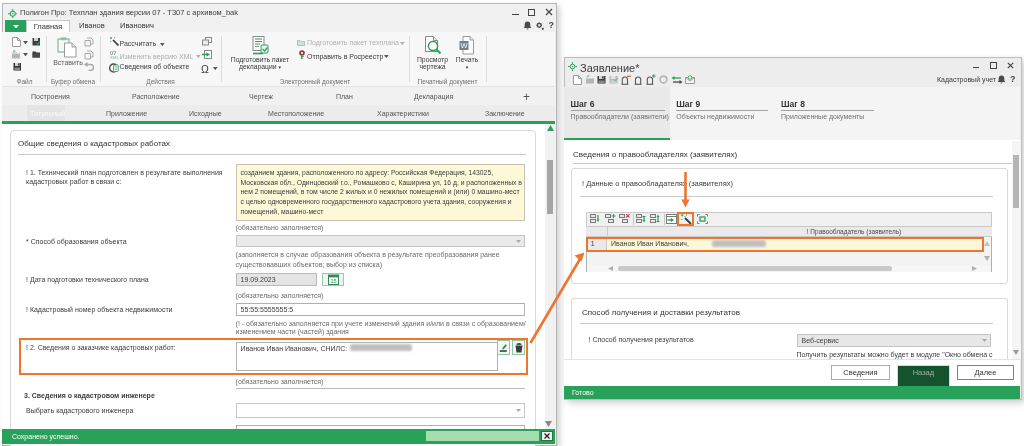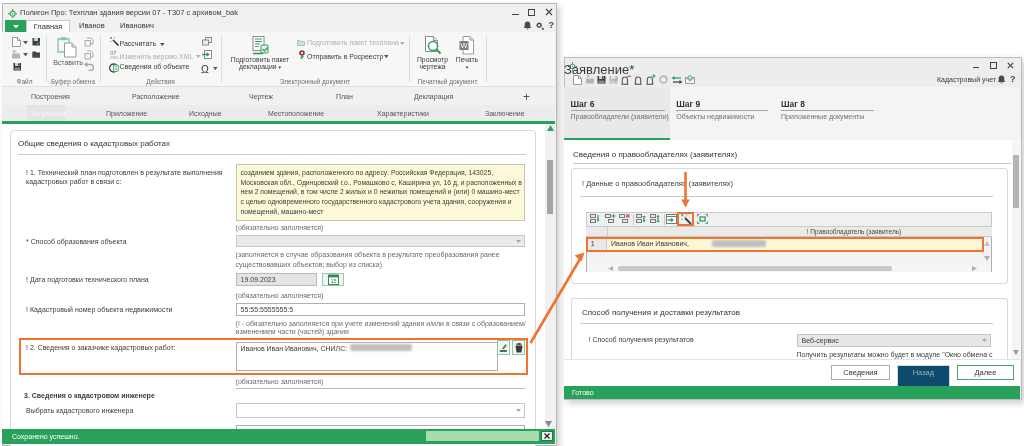--- a/index.html
+++ b/index.html
@@ -281,21 +281,21 @@
       <path d="M0.5 0.5l5 5M5.5 0.5l-5 5" stroke="#222" stroke-width="1.2"></path>
     </svg>
 </div>
 
 <div class="a" id="w2" style="left:564px;top:56.5px;width:458px;height:343.5px;background:#ededed;outline:1px solid #bdbdbd;outline-offset:-1px;box-shadow:3px 3px 7px rgba(0,0,0,0.2);">
   <svg class="a" style="left:4px;top:5px" width="9" height="9" viewBox="0 0 10 10">
       <circle cx="5" cy="5" r="2.6" fill="none" stroke="#2aa05c" stroke-width="1.1"></circle>
       <circle cx="5" cy="5" r="0.8" fill="#2aa05c"></circle>
       <path d="M5 0v2M5 8v2M0 5h2M8 5h2" stroke="#2aa05c" stroke-width="1.1"></path>
     </svg>
-  <div class="a" style="left:0;top:5px;font-size:13px;color:#3a3a3a;">Заявление*</div>
+  <div class="a" style="left:16px;top:5px;font-size:11px;color:#3a3a3a;">Заявление*</div>
   <div class="a" style="left:409px;top:10px;width:6px;height:1.4px;background:#444;"></div>
   <div class="a" style="left:426px;top:5.5px;width:6.5px;height:6.5px;border:1.1px solid #444;"></div>
   <svg class="a" style="left:443px;top:5px" width="7" height="7" viewBox="0 0 7 7">
       <path d="M0.8 0.8l5.4 5.4M6.2 0.8L0.8 6.2" stroke="#444" stroke-width="1.2"></path>
     </svg>
   <svg class="a" style="left:9px;top:18.5px" width="9" height="10" viewBox="0 0 9 10">
       <path d="M0.5 0.5h5L8.5 3.5v6h-8z" fill="#fff" stroke="#9a9a9a"></path>
       <path d="M5.5 0.5v3h3" fill="none" stroke="#9a9a9a"></path>
     </svg>
   <svg class="a" style="left:21px;top:18.5px" width="10" height="9" viewBox="0 0 10 9">
@@ -451,21 +451,21 @@
   <div class="a" style="left:16px;top:266.5px;width:413px;height:1px;background:#c9c9c9;"></div>
   <div class="a" style="left:24.5px;top:279.5px;font-size:7px;color:#3c3c3c;">! Способ получения результатов</div>
   <div class="a" style="left:232.5px;top:277px;width:194px;height:13.5px;background:#e7e7e7;border:1px solid #c4c4c4;font-size:7px;color:#3c3c3c;line-height:12px;padding-left:4px;">Веб-сервис</div>
   <svg class="chev" style="left:418px;top:282px" viewBox="0 0 5 3">
       <path d="M0 0h5L2.5 3z" fill="#a8a8a8"></path>
     </svg>
   <div class="a" style="left:232.5px;top:294.5px;font-size:7px;color:#3c3c3c;">Получить результаты можно будет в модуле "Окно обмена с</div>
 
   <div class="a" style="left:0;top:302.5px;width:456px;height:26.6px;background:#fff;border-top:1px solid #e3e3e3;"></div>
   <div class="a" style="left:267.3px;top:308.6px;width:58.4px;height:14.8px;background:#fff;border:1px solid #ababab;font-size:7.5px;text-align:center;line-height:13px;color:#333;">Сведения</div>
-  <div class="a" style="left:332.5px;top:308.6px;width:53.8px;height:30px;background:#0c4a6e;border:1px solid #d9d9d9;font-size:7.5px;text-align:center;line-height:13px;color:#ababab;">Назад</div>
+  <div class="a" style="left:332.5px;top:308.6px;width:53.8px;height:30px;background:#14532d;border:1px solid #d9d9d9;font-size:7.5px;text-align:center;line-height:13px;color:#ababab;">Назад</div>
   <div class="a" style="left:393.1px;top:308.6px;width:56.7px;height:14.8px;background:#fff;border:1px solid #46a472;font-size:7.5px;text-align:center;line-height:13px;color:#333;">Далее</div>
 
   <div class="a" style="left:0;top:329.1px;width:456px;height:13.4px;background:#28a25a;"></div>
   <div class="a" style="left:8px;top:332px;font-size:7px;color:#fff;">Готово</div>
 
   <div class="a" style="left:447.5px;top:84px;width:9px;height:218px;background:#f5f5f5;"></div>
   <div class="a" style="left:449px;top:98px;width:6px;height:53px;background:#b5b5b5;"></div>
   <svg class="a" style="left:448.5px;top:293.5px" width="6" height="5" viewBox="0 0 6 5">
       <path d="M0 0h6L3 5z" fill="#999"></path>
     </svg>

